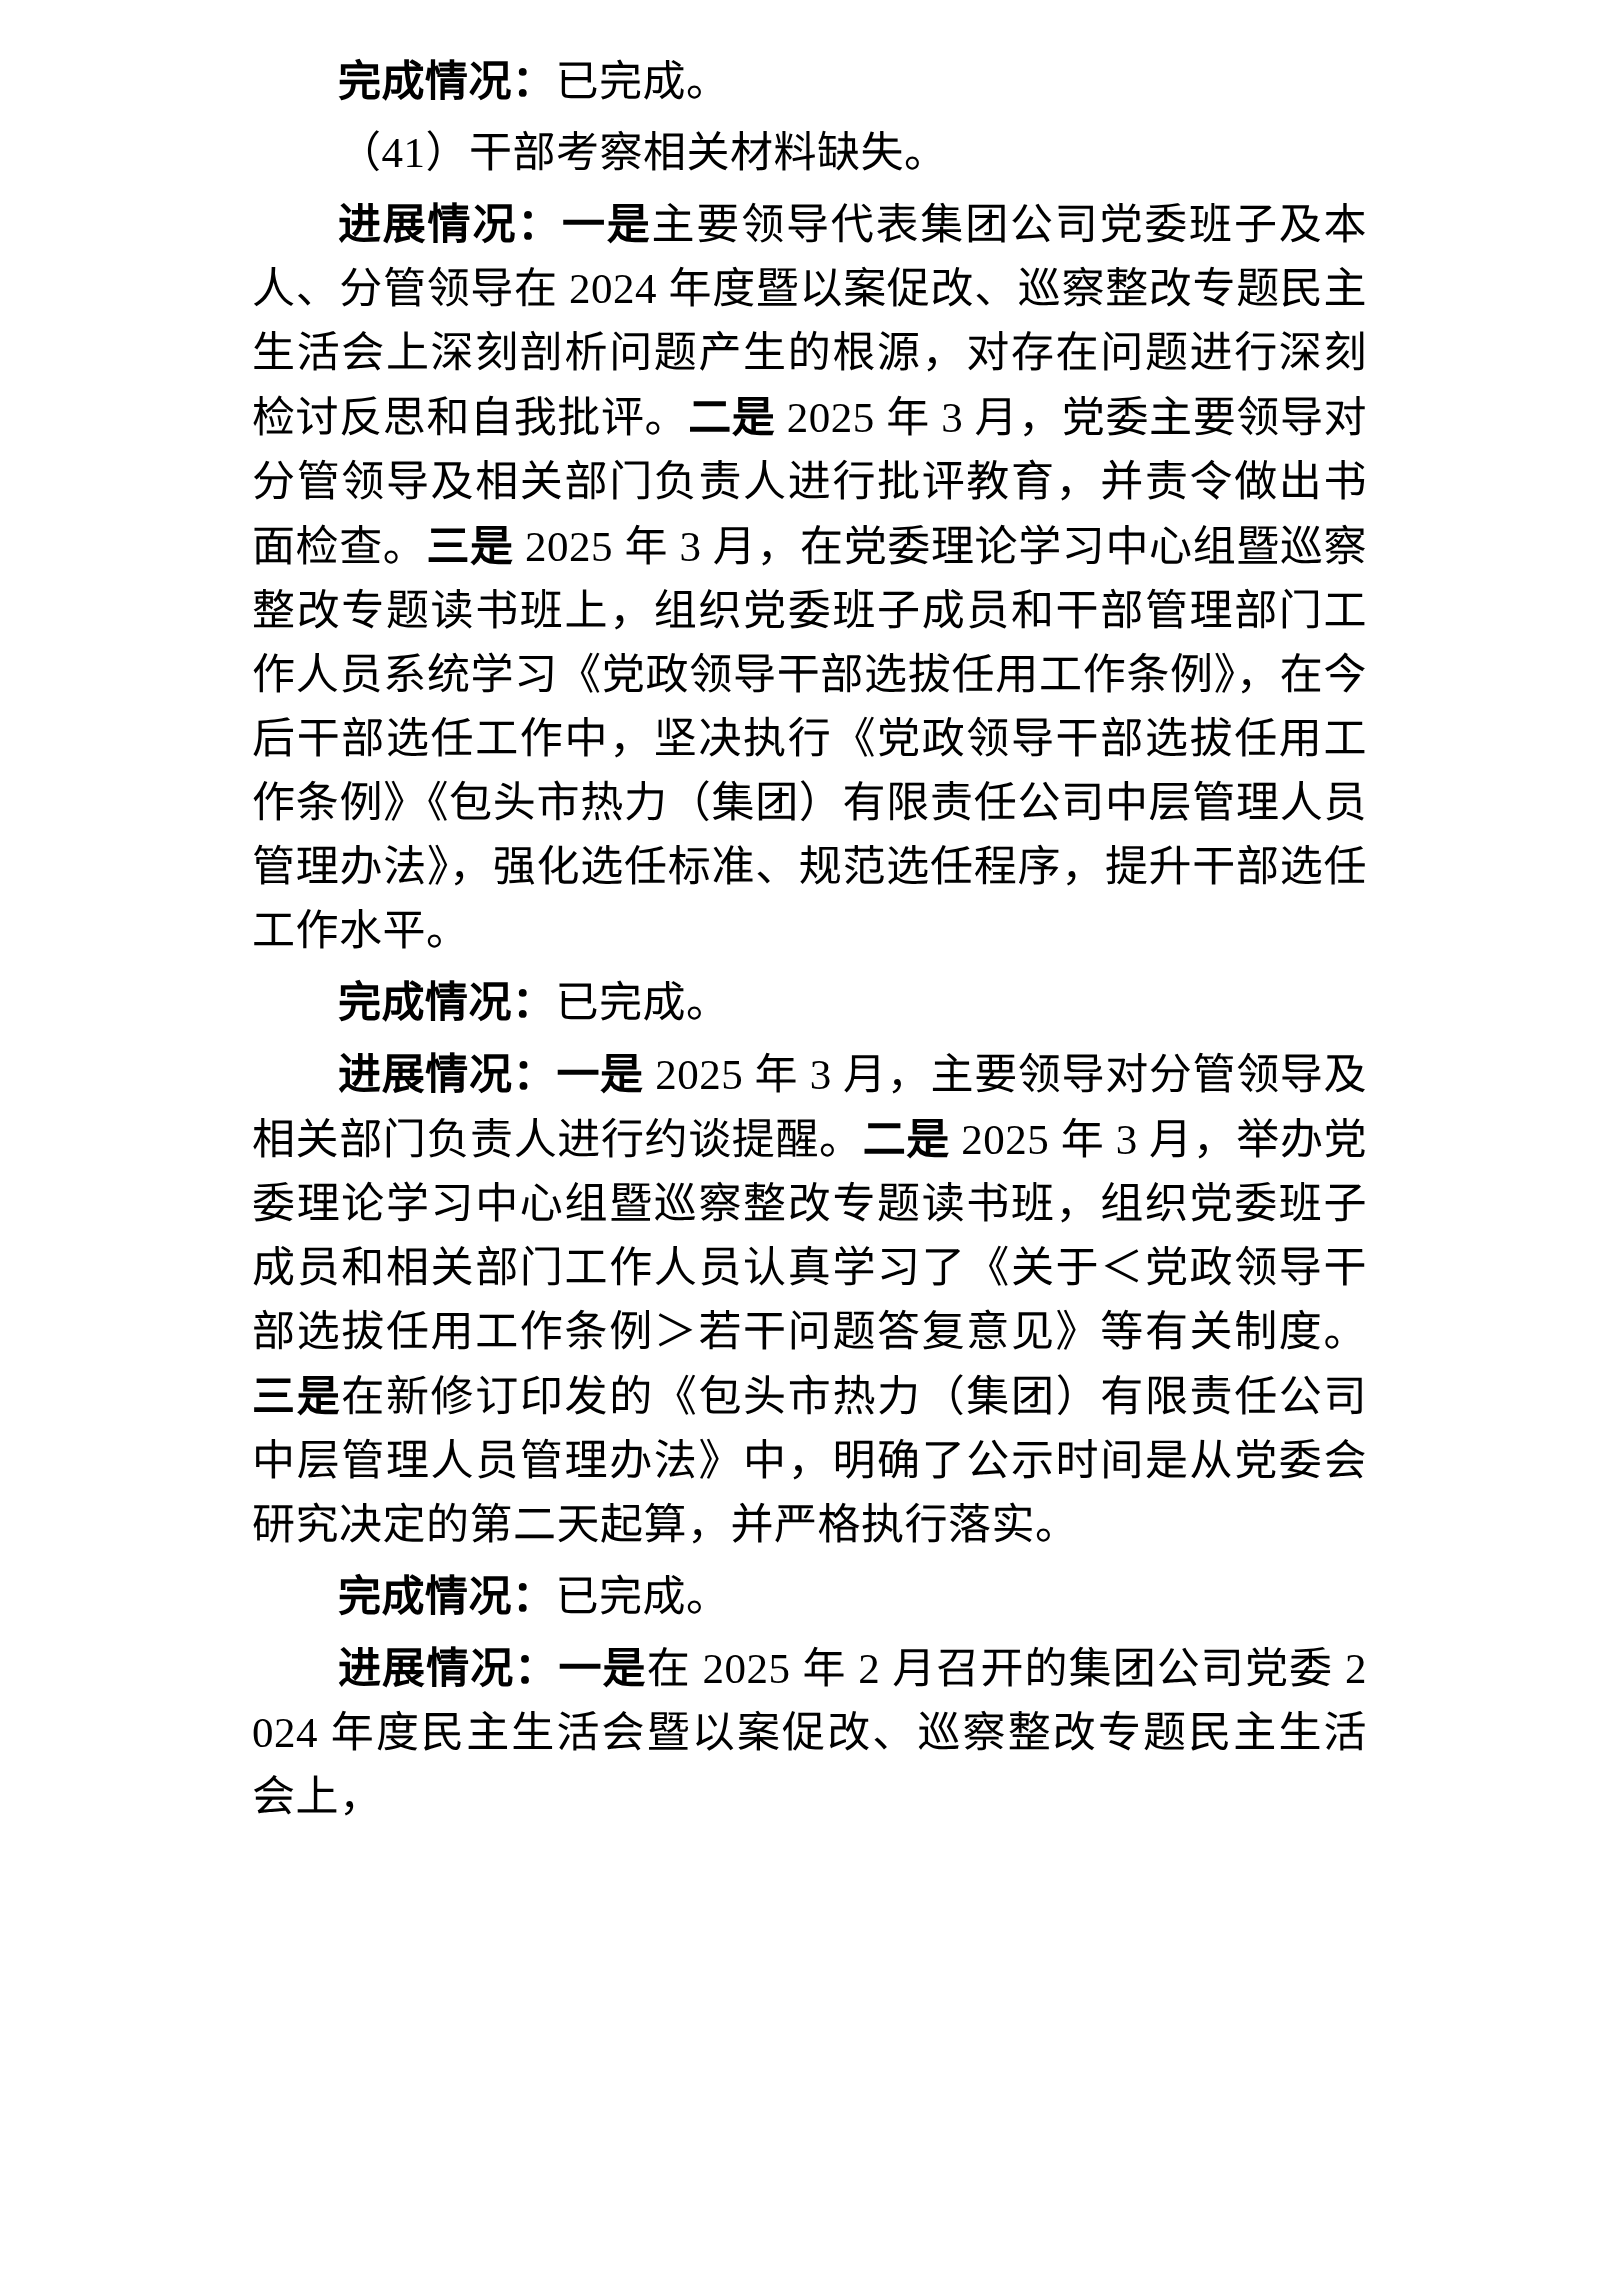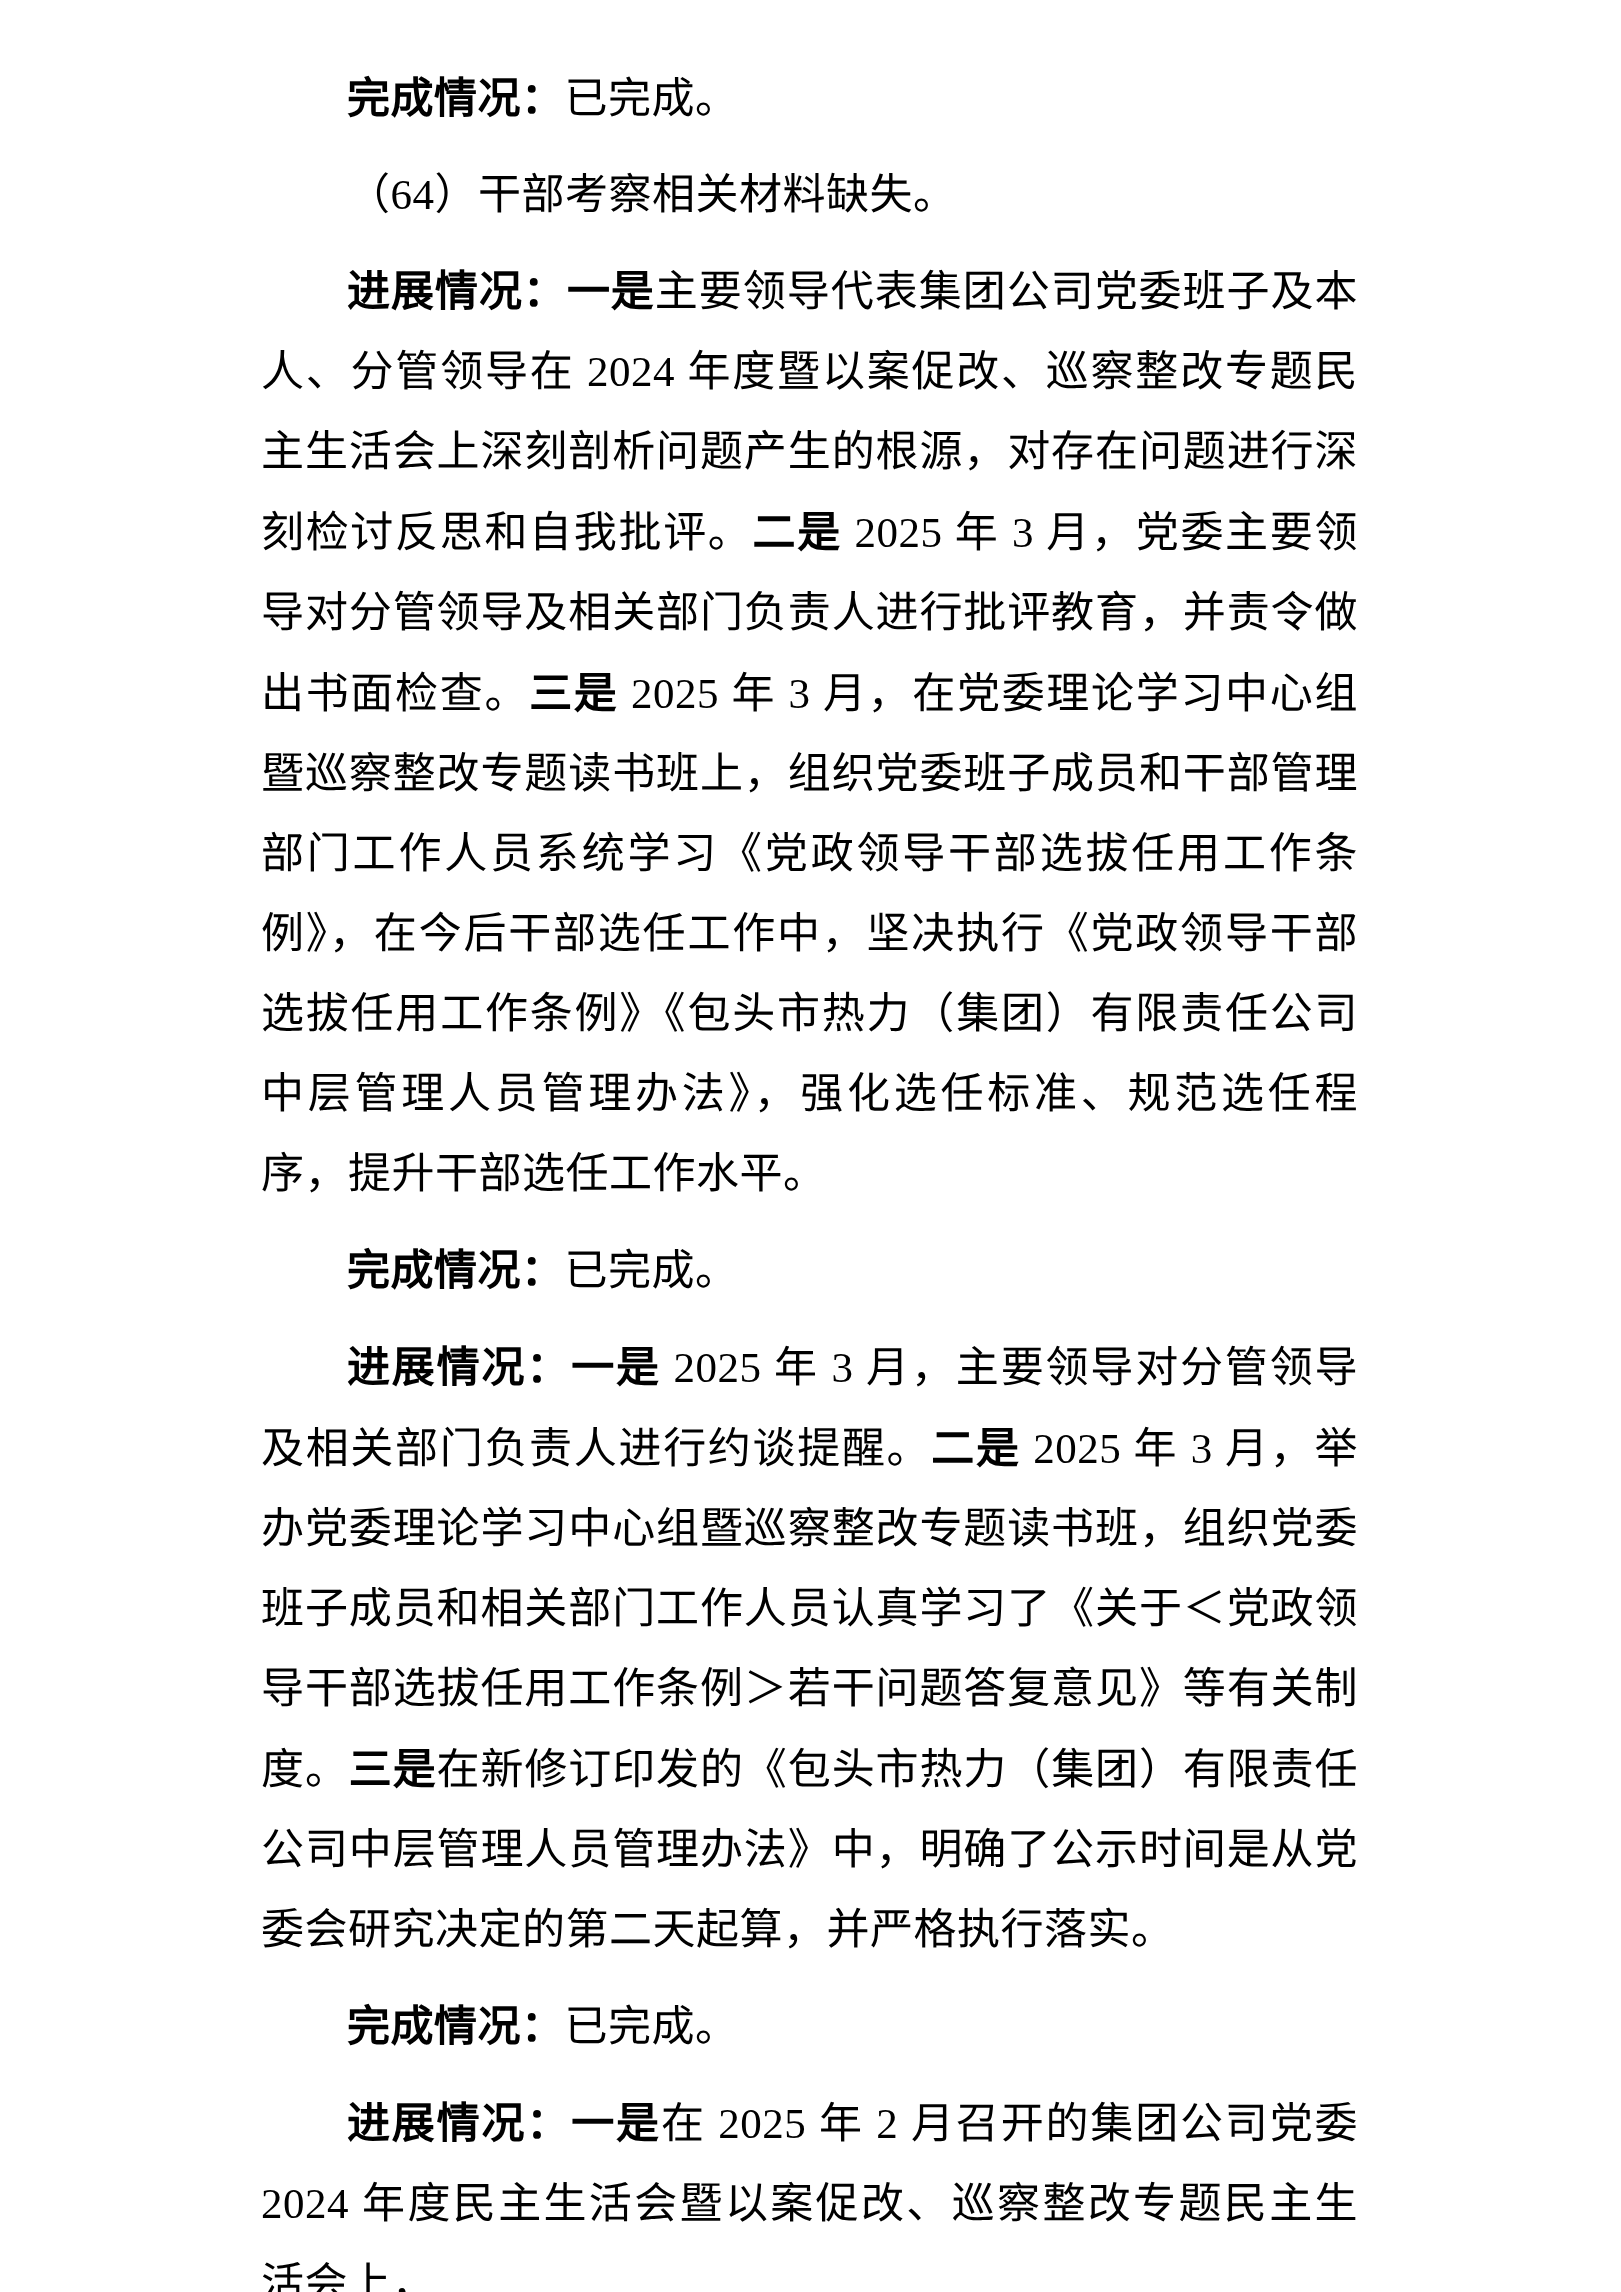--- a/index.html
+++ b/index.html
@@ -11,43 +11,43 @@
     overflow: hidden;
   }
   .page {
     box-sizing: border-box;
     width: 1621px;
     height: 2293px;
     padding: 42px 247px 0 245px;
     background: #ffffff;
   }
   p.para {
-    margin: 16px;
+    margin: 7px;
     padding: 0;
     font-family: "Liberation Serif", "DejaVu Serif", serif;
     font-size: 43px;
-    line-height: 80px;
+    line-height: 64px;
     text-align: justify;
     text-indent: 86px;
     letter-spacing: 0.5px;
     word-break: break-all;
   }
   .b {
     font-weight: 700;
     font-family: "Liberation Sans", "DejaVu Sans", sans-serif;
   }
 </style>
 </head>
 <body>
 
 <div class="page">
 
   <p class="para"><span class="b">完成情况：</span><span>已完成。</span></p>
 
-  <p class="para"><span>（64）干部考察相关材料缺失。</span></p>
+  <p class="para"><span>（41）干部考察相关材料缺失。</span></p>
 
   <p class="para"><span class="b">进展情况：</span><span class="b">一是</span><span>主要领导代表集团公司党委班子及本人、分管领导在 2024 年度暨以案促改、巡察整改专题民主生活会上深刻剖析问题产生的根源，对存在问题进行深刻检讨反思和自我批评。</span><span class="b">二是</span><span> 2025 年 3 月，党委主要领导对分管领导及相关部门负责人进行批评教育，并责令做出书面检查。</span><span class="b">三是</span><span> 2025 年 3 月，在党委理论学习中心组暨巡察整改专题读书班上，组织党委班子成员和干部管理部门工作人员系统学习《党政领导干部选拔任用工作条例》，在今后干部选任工作中，坚决执行《党政领导干部选拔任用工作条例》《包头市热力（集团）有限责任公司中层管理人员管理办法》，强化选任标准、规范选任程序，提升干部选任工作水平。</span></p>
 
   <p class="para"><span class="b">完成情况：</span><span>已完成。</span></p>
 
 
   <p class="para"><span class="b">进展情况：</span><span class="b">一是</span><span> 2025 年 3 月，主要领导对分管领导及相关部门负责人进行约谈提醒。</span><span class="b">二是</span><span> 2025 年 3 月，举办党委理论学习中心组暨巡察整改专题读书班，组织党委班子成员和相关部门工作人员认真学习了《关于＜党政领导干部选拔任用工作条例＞若干问题答复意见》等有关制度。</span><span class="b">三是</span><span>在新修订印发的《包头市热力（集团）有限责任公司中层管理人员管理办法》中，明确了公示时间是从党委会研究决定的第二天起算，并严格执行落实。</span></p>
 
   <p class="para"><span class="b">完成情况：</span><span>已完成。</span></p>
 

